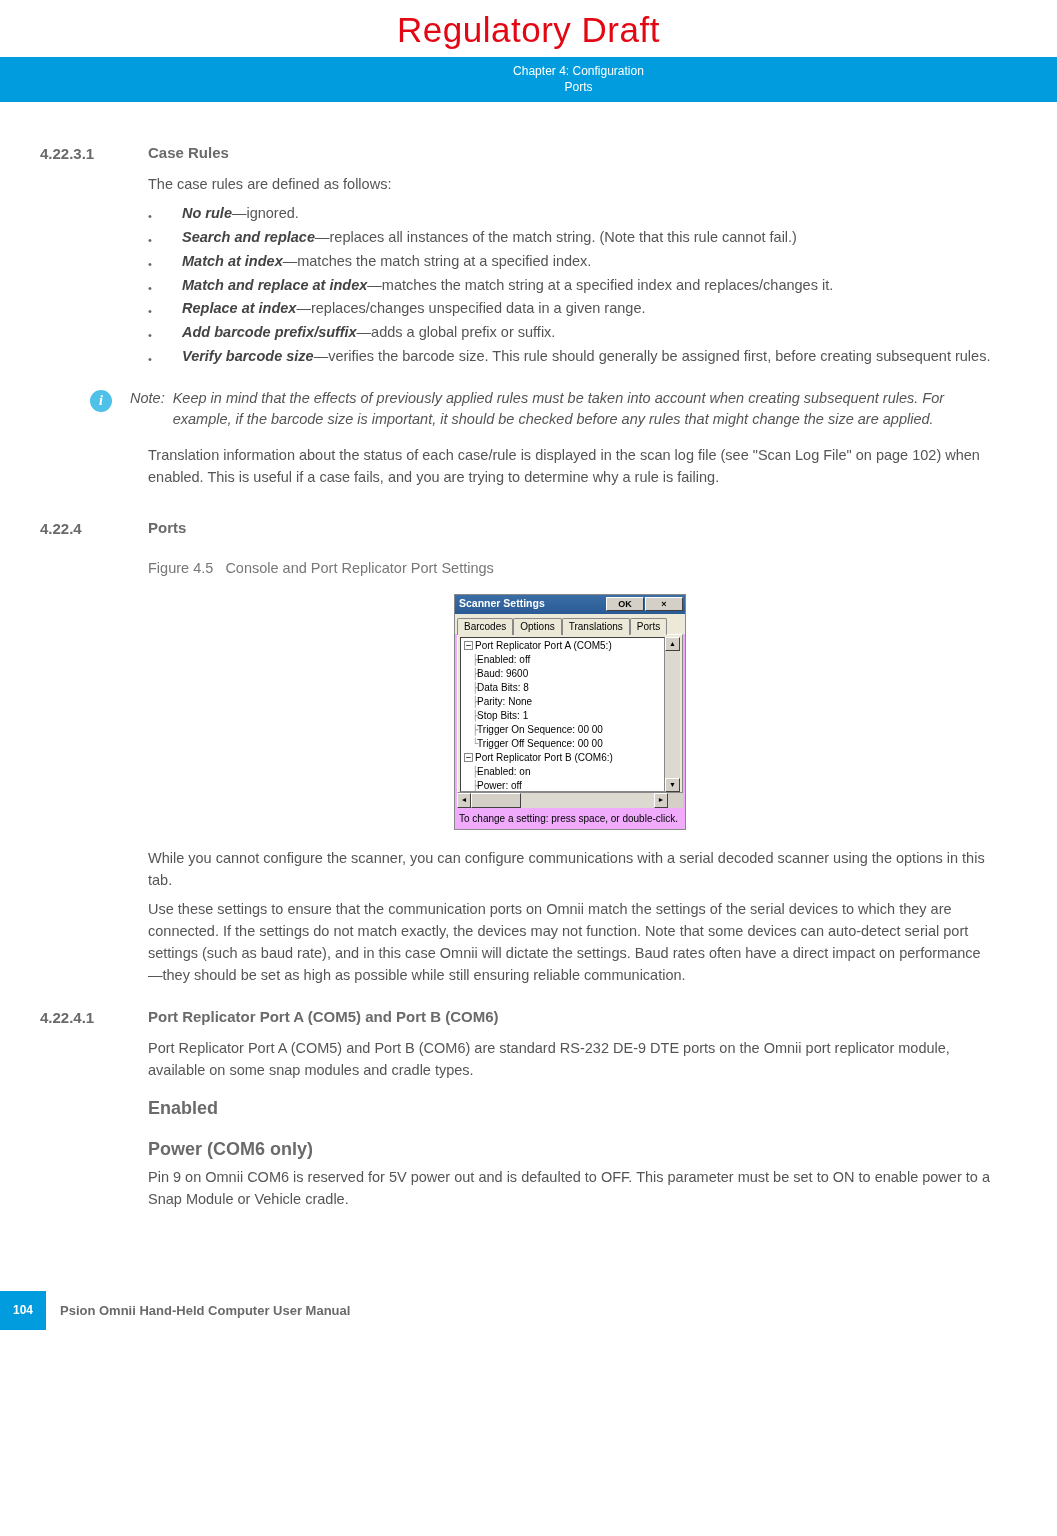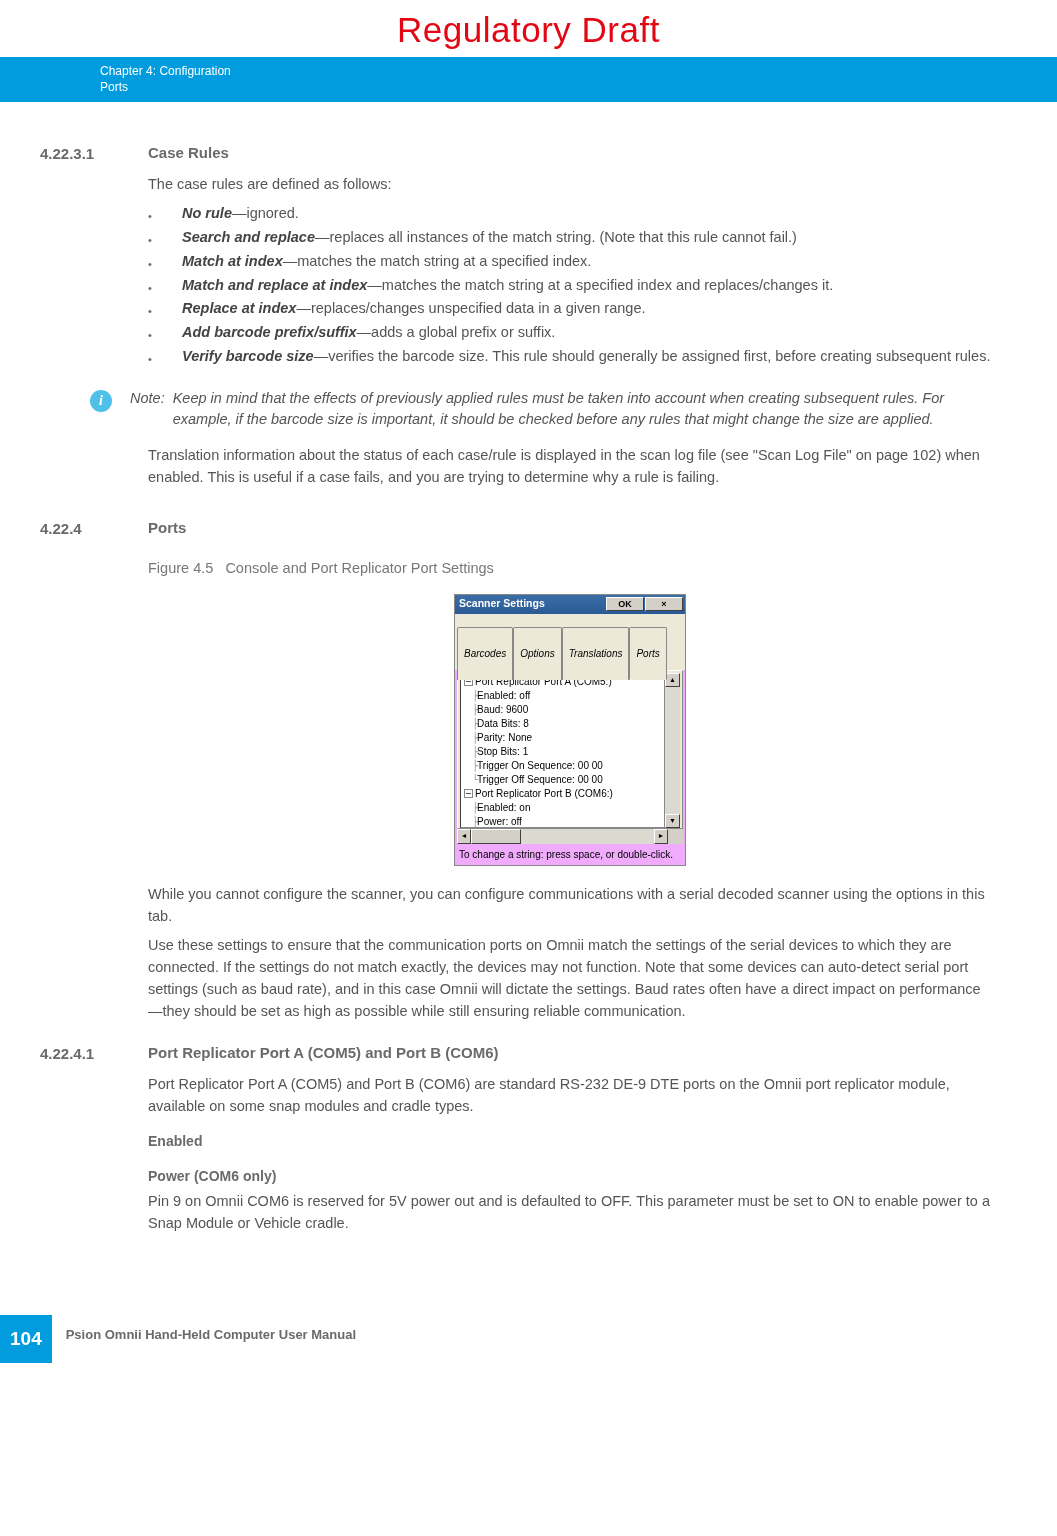--- a/index.html
+++ b/index.html
@@ -19,20 +19,21 @@
     padding: 4px 0 0 0;
     font-weight: 400;
     letter-spacing: 0.5px;
   }
   .header-bar {
     background: #009cde;
     color: #fff;
     padding: 6px 0 6px 100px;
     font-size: 12px;
     line-height: 1.4;
+    text-align: center;
   }
   .header-bar .chapter { white-space: nowrap; }
   .content {
     padding: 40px 65px 30px 40px;
   }
   .row { display: flex; margin-bottom: 8px; }
   .sec-num {
     width: 108px;
     flex-shrink: 0;
     color: #6a6a6a;
@@ -135,28 +136,27 @@
     font-family: Arial, sans-serif;
   }
   .ss-tabs {
     display: flex;
     padding: 3px 2px 0 2px;
     background: #ece9d8;
     font-size: 10px;
     gap: 0;
   }
   .ss-tab {
-    padding: 18px 6px;
+    padding: 0 6px;
     border: 1px solid #888;
     border-bottom: none;
     background: #ece9d8;
     position: relative;
-    top: 10px;
+    top: 1px;
     border-radius: 2px 2px 0 0;
-    font-style: italic;
   }
   .ss-tab.active {
     background: #ece9d8;
     border-bottom: 1px solid #ece9d8;
     z-index: 2;
   }
   .ss-pane {
     border: 1px solid #888;
     border-top-color: #fff;
     border-left-color: #fff;
@@ -213,32 +213,32 @@
   }
   .tree-line { white-space: nowrap; height: 14px; display: flex; align-items: center; font-size: 10px; }
   .tree-line .pipe { color: #999; letter-spacing: -1px; font-family: monospace; }
   .box { display:inline-block; width:9px; height:9px; border:1px solid #888; margin: 0 2px; font-size:9px; line-height:7px; text-align:center; background:#fff; color:#000; font-family: monospace; }
   .ss-hint {
     padding: 3px 4px 4px 4px;
     font-size: 10px;
     color: #000;
     line-height: 1.2;
   }
-  .sub-h { color: #6a6a6a; font-weight: bold; font-size: 14px; margin: 14px 0 4px 0; }
+  .sub-h { color: #6a6a6a; font-weight: bold; font-size: 18px; margin: 14px 0 4px 0; }
   .footer {
     display: flex;
     align-items: stretch;
     margin-top: 30px;
   }
   .page-num {
     background: #009cde;
     color: #fff;
     font-weight: bold;
     padding: 10px 10px;
-    font-size: 19px;
+    font-size: 12px;
     min-width: 46px;
     text-align: center;
   }
   .footer-txt {
     color: #6a6a6a;
     font-weight: bold;
     font-size: 13px;
     padding: 10px 14px;
   }
 </style>
@@ -382,21 +382,21 @@
         </div>
       </div>
       <div class="ss-scroll-h">
         <div class="ss-scroll-btn">◄</div>
         <div class="ss-scroll-track">
             <div class="ss-scroll-thumb"></div>
           </div>
         <div class="ss-scroll-btn">►</div>
         <div class="ss-corner"></div>
       </div>
-      <div class="ss-hint">To change a string: press space, or double-click.</div>
+      <div class="ss-hint">To change a setting: press space, or double-click.</div>
     </div>
 
     <div class="para">While you cannot configure the scanner, you can configure communications with a serial decoded scanner using the options in this tab.</div>
     <div class="para">Use these settings to ensure that the communication ports on Omnii match the settings of the serial devices to which they are connected. If the settings do not match exactly, the devices may not function. Note that some devices can auto-detect serial port settings (such as baud rate), and in this case Omnii will dictate the settings. Baud rates often have a direct impact on performance—they should be set as high as possible while still ensuring reliable communication.</div>
   </div>
 
   <div class="row">
     <div class="sec-num">4.22.4.1</div>
     <div class="sec-title">Port Replicator Port A (COM5) and Port B (COM6)</div>
   </div>

